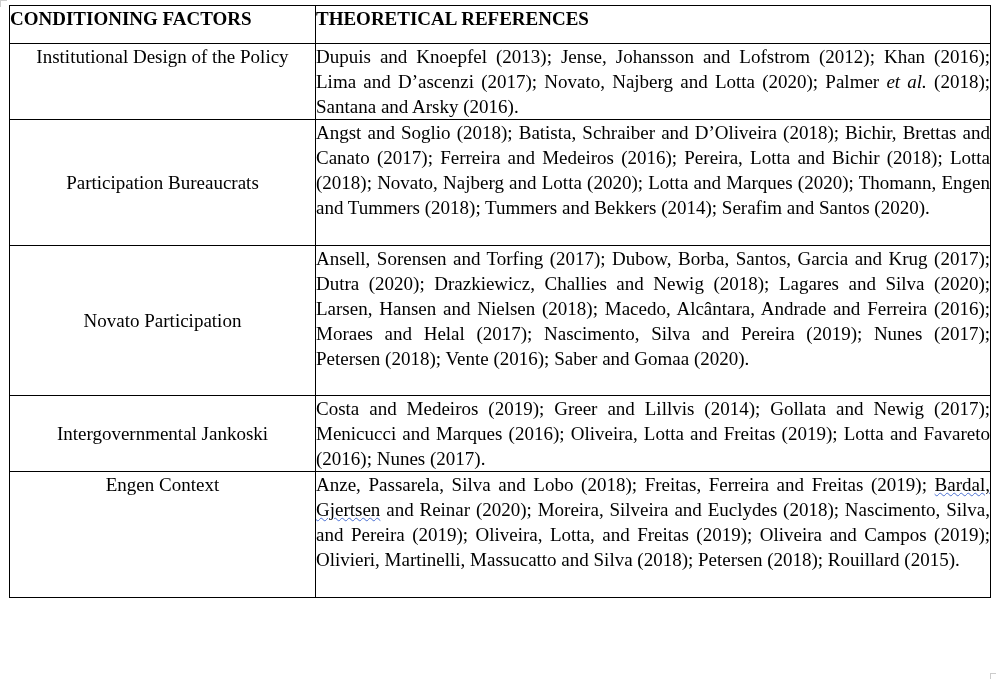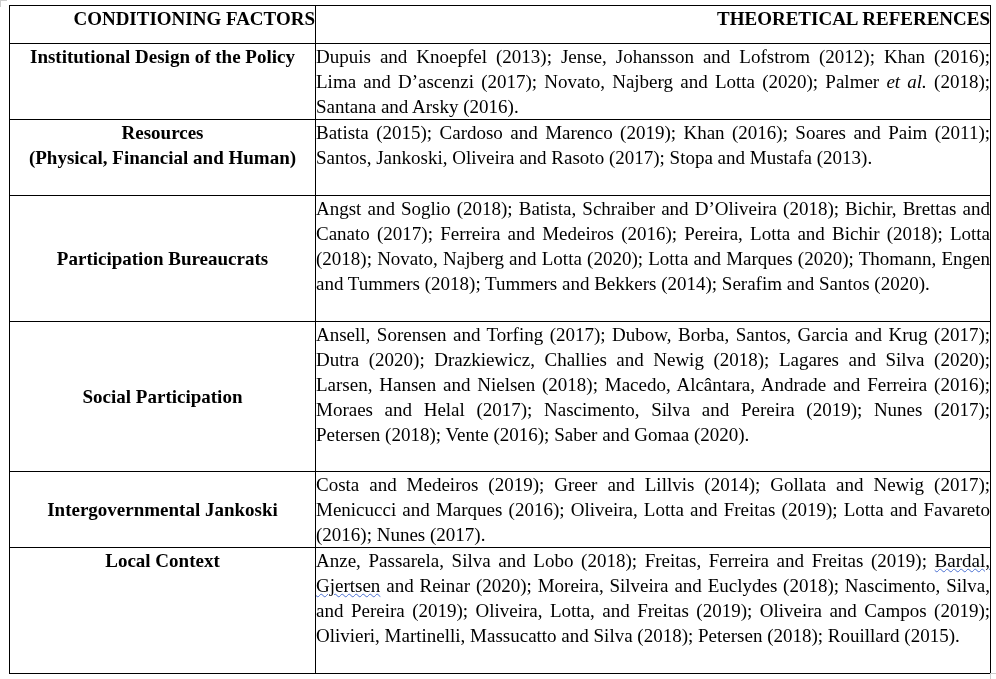--- a/index.html
+++ b/index.html
@@ -4,22 +4,22 @@
 <style>
   html, body { margin: 0; padding: 0; background: #ffffff; }
   body { width: 996px; height: 679px; position: relative; overflow: hidden;
          font-family: "Liberation Serif", "DejaVu Serif", serif; color: #000; }
   table.refs { position: absolute; left: 9px; top: 5px; width: 981px;
                border-collapse: collapse; table-layout: fixed; }
   table.refs td, table.refs th { border: 1.5px solid #000; padding: 0; }
   col.c1 { width: 306px; }
   col.c2 { width: 675px; }
   th { font-weight: bold; font-size: 19px; line-height: 25px; vertical-align: top;
-       height: 37px; text-align: right; }
-  td.factor { font-weight: bold; font-size: 19px; line-height: 25px; text-align: center;
+       height: 37px; text-align: left; }
+  td.factor { font-weight: normal; font-size: 19px; line-height: 25px; text-align: center;
               vertical-align: middle; padding: 0 6px; }
   td.factor.top { vertical-align: top; }
   td.refs-cell { font-size: 19px; line-height: 25px; text-align: justify;
                  vertical-align: top; padding: 0 8px 0 12px; margin-left: 14px; }
   .row1 { height: 76px; } .row2 { height: 76px; } .row3 { height: 126px; }
   .row4 { height: 150px; } .row5 { height: 76px; } .row6 { height: 126px; }
   .squiggle { text-decoration: underline wavy #4a6fd1; text-decoration-thickness: 1px; }
   .corner { position: absolute; width: 6px; height: 6px; border-top: 1px solid #ccc; border-left: 1px solid #ccc; }
   .corner-tl { left: 0px; top: 0px; border-top: 1px solid #ccc; border-left: 1px solid #ccc; }
   .corner-br { left: 990px; top: 673px; }
@@ -38,39 +38,32 @@
     <tr>
       <th>CONDITIONING FACTORS</th>
       <th>THEORETICAL REFERENCES</th>
     </tr>
   </thead>
   <tbody>
     <tr class="row1">
       <td class="factor top">Institutional Design of the Policy</td>
       <td class="refs-cell"><span>Dupuis and Knoepfel (2013); Jense, Johansson and Lofstrom (2012); Khan (2016); Lima and D’ascenzi (2017); Novato, Najberg and Lotta (2020); Palmer </span><em>et al.</em><span> (2018); Santana and Arsky (2016).</span></td>
     </tr>
-    <tr class="row2">
-      <td class="factor top">
-          <div>Resources</div>
-          <div>(Physical, Financial and Human)</div>
-        </td>
-      <td class="refs-cell">Batista (2015); Cardoso and Marenco (2019); Khan (2016); Soares and Paim (2011);  Santos, Jankoski, Oliveira and Rasoto (2017); Stopa and Mustafa (2013).</td>
-    </tr>
     <tr class="row3">
       <td class="factor">Participation Bureaucrats</td>
       <td class="refs-cell">Angst and Soglio (2018); Batista,  Schraiber and D’Oliveira (2018); Bichir, Brettas and Canato (2017); Ferreira and Medeiros (2016); Pereira, Lotta and Bichir (2018); Lotta (2018); Novato, Najberg and Lotta (2020); Lotta and Marques (2020); Thomann, Engen and Tummers (2018); Tummers and Bekkers (2014); Serafim and Santos (2020).</td>
     </tr>
     <tr class="row4">
-      <td class="factor">Social Participation</td>
+      <td class="factor">Novato Participation</td>
       <td class="refs-cell">Ansell, Sorensen  and Torfing (2017); Dubow,  Borba, Santos, Garcia and Krug (2017); Dutra (2020); Drazkiewicz, Challies and Newig (2018); Lagares and Silva (2020); Larsen, Hansen and Nielsen (2018); Macedo, Alcântara, Andrade and Ferreira (2016); Moraes and Helal (2017); Nascimento,  Silva and Pereira (2019); Nunes (2017); Petersen (2018); Vente (2016); Saber and Gomaa (2020).</td>
     </tr>
     <tr class="row5">
       <td class="factor">Intergovernmental Jankoski</td>
       <td class="refs-cell">Costa and Medeiros (2019); Greer and Lillvis (2014); Gollata and Newig (2017); Menicucci and Marques (2016); Oliveira, Lotta and Freitas (2019); Lotta and Favareto (2016); Nunes (2017).</td>
     </tr>
     <tr class="row6">
-      <td class="factor top">Local Context</td>
+      <td class="factor top">Engen Context</td>
       <td class="refs-cell"><span>Anze, Passarela, Silva and Lobo (2018); Freitas, Ferreira and Freitas (2019); </span><span class="squiggle">Bardal,  Gjertsen</span><span> and Reinar (2020); Moreira, Silveira and Euclydes (2018); Nascimento, Silva, and Pereira (2019); Oliveira, Lotta, and Freitas (2019); Oliveira and Campos (2019); Olivieri, Martinelli,  Massucatto and Silva (2018); Petersen (2018); Rouillard (2015).</span></td>
     </tr>
   </tbody>
 </table>
 
 <div class="corner corner-br"></div>
 
 </body></html>

